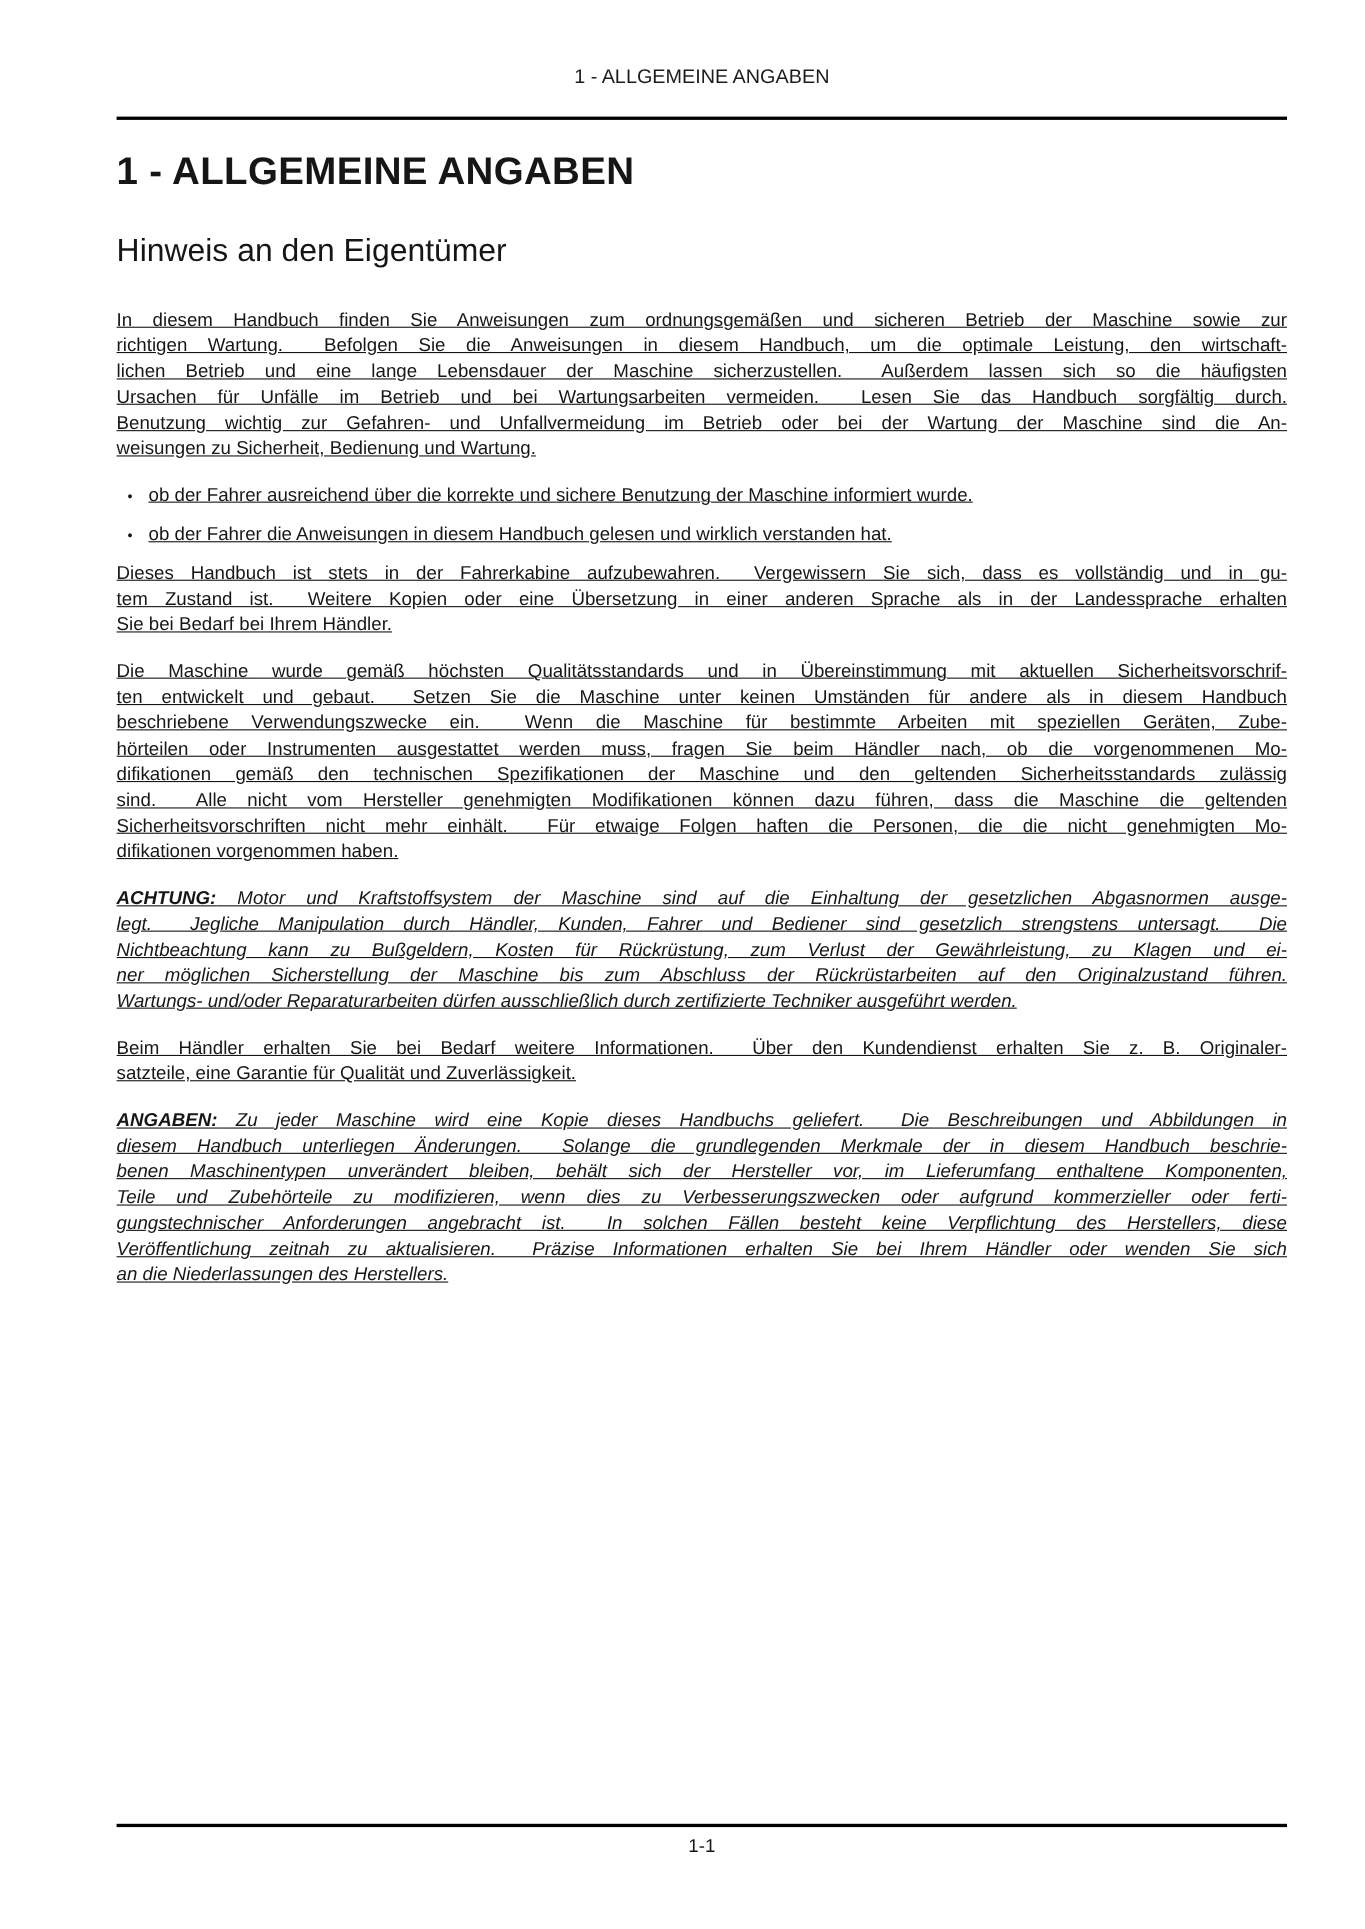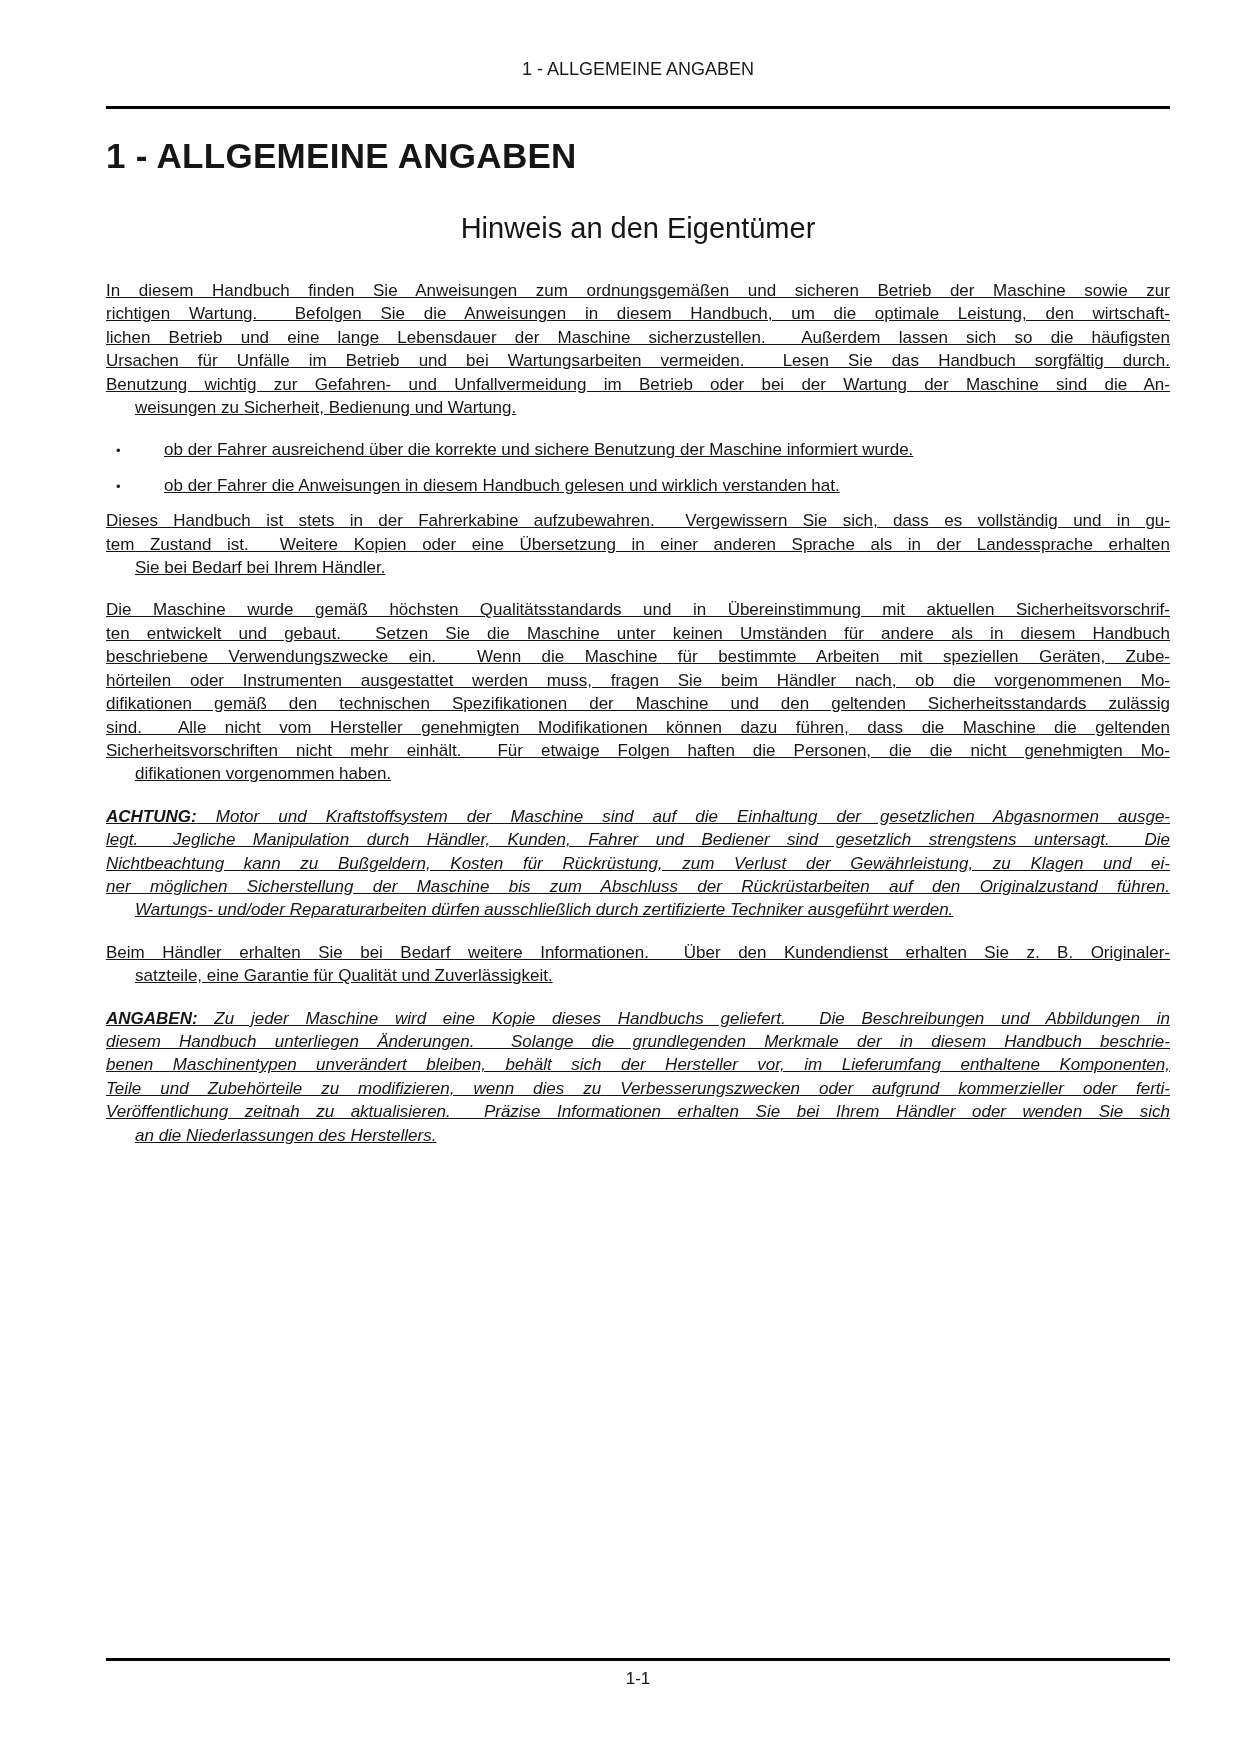--- a/index.html
+++ b/index.html
@@ -15,36 +15,36 @@
   .chapter-title{top:136px;font-size:35px;line-height:40px;font-weight:bold;letter-spacing:0.3px;}
   .section-title{top:210px;font-size:29px;line-height:36px;font-weight:400;}
 
   .body-text{top:279px;font-size:17px;line-height:23.4px;}
   .para{margin:0 0 19px 0;}
   .bullet{margin:0 0 12px 0;position:relative;padding-left:29px;}
   .bullet-marker{position:absolute;left:10px;top:1px;font-size:13px;line-height:23.4px;}
   .note{font-style:italic;}
   .note-label{font-weight:bold;font-style:italic;}
   .jline{text-align:justify;text-align-last:justify;white-space:normal;text-decoration:underline;}
-  .jline.lastline{text-align:left;text-align-last:left;margin-left:29px;}
+  .jline.lastline{text-align:left;text-align-last:left;}
 
   .footer-pagenum{top:1668px;text-align:center;font-size:17px;line-height:22px;}
 </style>
 </head>
 <body>
 
 <div class="page">
 
   <div class="content running-header">1 - ALLGEMEINE ANGABEN</div>
 
   <div class="rule rule-top"></div>
 
   <h1 class="content chapter-title" style="margin:0;position:absolute;">1 - ALLGEMEINE ANGABEN</h1>
 
-  <h2 class="content section-title" style="margin:0;position:absolute;text-align:center;">Hinweis an den Eigentümer</h2>
+  <h2 class="content section-title" style="margin:0;position:absolute;">Hinweis an den Eigentümer</h2>
 
   <div class="content body-text">
       <div class="para">
         <div class="jline">In diesem Handbuch finden Sie Anweisungen zum ordnungsgemäßen und sicheren Betrieb der Maschine sowie zur</div>
         <div class="jline">richtigen Wartung.&nbsp; Befolgen Sie die Anweisungen in diesem Handbuch, um die optimale Leistung, den wirtschaft-</div>
         <div class="jline">lichen Betrieb und eine lange Lebensdauer der Maschine sicherzustellen.&nbsp; Außerdem lassen sich so die häufigsten</div>
         <div class="jline">Ursachen für Unfälle im Betrieb und bei Wartungsarbeiten vermeiden.&nbsp; Lesen Sie das Handbuch sorgfältig durch.</div>
         <div class="jline">Benutzung wichtig zur Gefahren- und Unfallvermeidung im Betrieb oder bei der Wartung der Maschine sind die An-</div>
         <div class="jline lastline">weisungen zu Sicherheit, Bedienung und Wartung.</div>
       </div>
@@ -80,20 +80,21 @@
       </div>
       <div class="para">
         <div class="jline">Beim Händler erhalten Sie bei Bedarf weitere Informationen.&nbsp; Über den Kundendienst erhalten Sie z. B. Originaler-</div>
         <div class="jline lastline">satzteile, eine Garantie für Qualität und Zuverlässigkeit.</div>
       </div>
       <div class="para note">
         <div class="jline"><span class="note-label">ANGABEN:</span> Zu jeder Maschine wird eine Kopie dieses Handbuchs geliefert.&nbsp; Die Beschreibungen und Abbildungen in</div>
         <div class="jline">diesem Handbuch unterliegen Änderungen.&nbsp; Solange die grundlegenden Merkmale der in diesem Handbuch beschrie-</div>
         <div class="jline">benen Maschinentypen unverändert bleiben, behält sich der Hersteller vor, im Lieferumfang enthaltene Komponenten,</div>
         <div class="jline">Teile und Zubehörteile zu modifizieren, wenn dies zu Verbesserungszwecken oder aufgrund kommerzieller oder ferti-</div>
+        <div class="jline">gungstechnischer Anforderungen angebracht ist.&nbsp; In solchen Fällen besteht keine Verpflichtung des Herstellers, diese</div>
         <div class="jline">Veröffentlichung zeitnah zu aktualisieren.&nbsp; Präzise Informationen erhalten Sie bei Ihrem Händler oder wenden Sie sich</div>
         <div class="jline lastline">an die Niederlassungen des Herstellers.</div>
       </div>
     </div>
 
   <div class="rule rule-bottom"></div>
 
   <div class="content footer-pagenum">1-1</div>
 
 </div>

